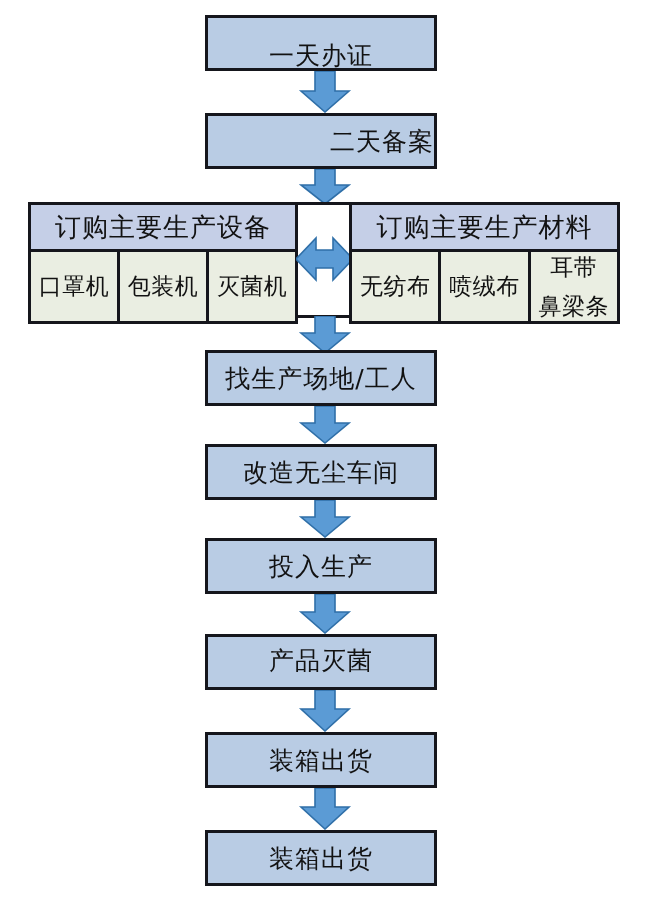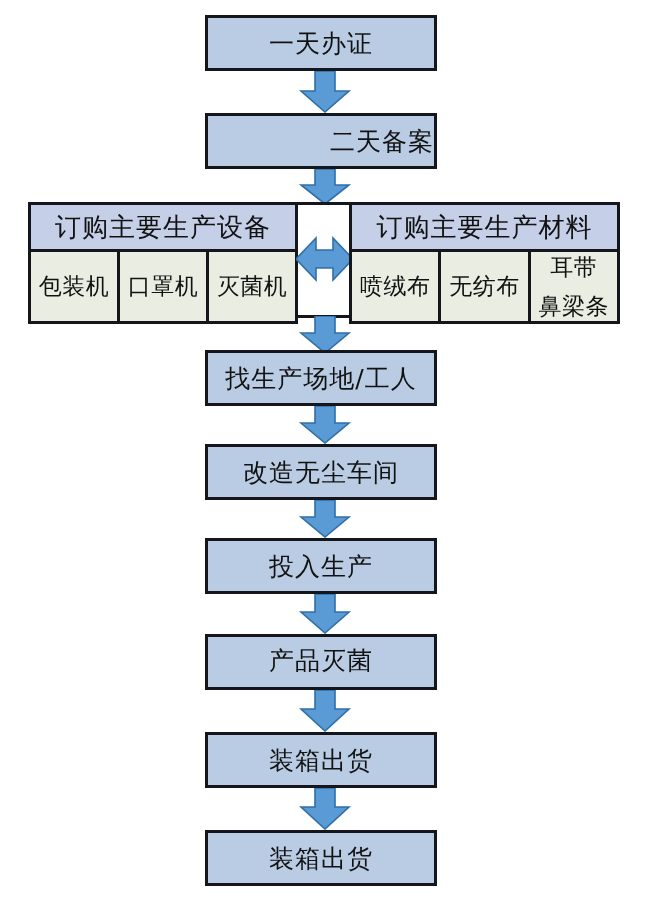--- a/index.html
+++ b/index.html
@@ -122,21 +122,21 @@
     width: 57px;
     height: 62px;
   }
   #bidir-arrow svg { display: block; width: 100%; height: 100%; }
 </style>
 </head>
 <body>
 
 <div id="canvas">
 
-  <div class="pbox" id="step-1" style="top:15px;">
+  <div class="pbox" id="step-1" style="top:15px;align-items:flex-end;">
     <span class="plabel">一天办证</span>
   </div>
 
   <div class="varrow" style="top:71px; height:42px;">
     <svg viewBox="0 0 56 42" preserveAspectRatio="none">
       <polygon points="18,0 38,0 38,20 52,20 28,41 4,20 18,20" fill="#5b9bd5" stroke="#2f6fa8" stroke-width="1.6"></polygon>
     </svg>
   </div>
 
   <div class="pbox" id="step-2" style="top:113px;justify-content:flex-end;">
@@ -148,24 +148,24 @@
       <polygon points="18,0 38,0 38,16 52,16 28,35 4,16 18,16" fill="#5b9bd5" stroke="#2f6fa8" stroke-width="1.6"></polygon>
     </svg>
   </div>
 
   <div class="gtable" id="table-equipment">
     <div class="ghead">
       <span class="gtitle">订购主要生产设备</span>
     </div>
     <div class="grow">
       <div class="gcell">
+        <span class="cline">口罩机</span>
+      </div>
+      <div class="gcell">
         <span class="cline">包装机</span>
-      </div>
-      <div class="gcell">
-        <span class="cline">口罩机</span>
       </div>
       <div class="gcell">
         <span class="cline">灭菌机</span>
       </div>
     </div>
   </div>
 
   <div id="gap-column"></div>
 
   <div id="bidir-arrow">
@@ -173,24 +173,24 @@
       <polygon points="0,31 20,10 20,22 37,22 37,10 57,31 37,52 37,40 20,40 20,52" fill="#5b9bd5" stroke="#2f6fa8" stroke-width="1.6"></polygon>
     </svg>
   </div>
 
   <div class="gtable" id="table-material">
     <div class="ghead">
       <span class="gtitle">订购主要生产材料</span>
     </div>
     <div class="grow">
       <div class="gcell">
+        <span class="cline">无纺布</span>
+      </div>
+      <div class="gcell">
         <span class="cline">喷绒布</span>
-      </div>
-      <div class="gcell">
-        <span class="cline">无纺布</span>
       </div>
       <div class="gcell two-line">
         <span class="cline">耳带</span>
         <span class="cline">鼻梁条</span>
       </div>
     </div>
   </div>
 
   <div class="varrow" style="top:316px; height:38px;">
     <svg viewBox="0 0 56 38" preserveAspectRatio="none">

